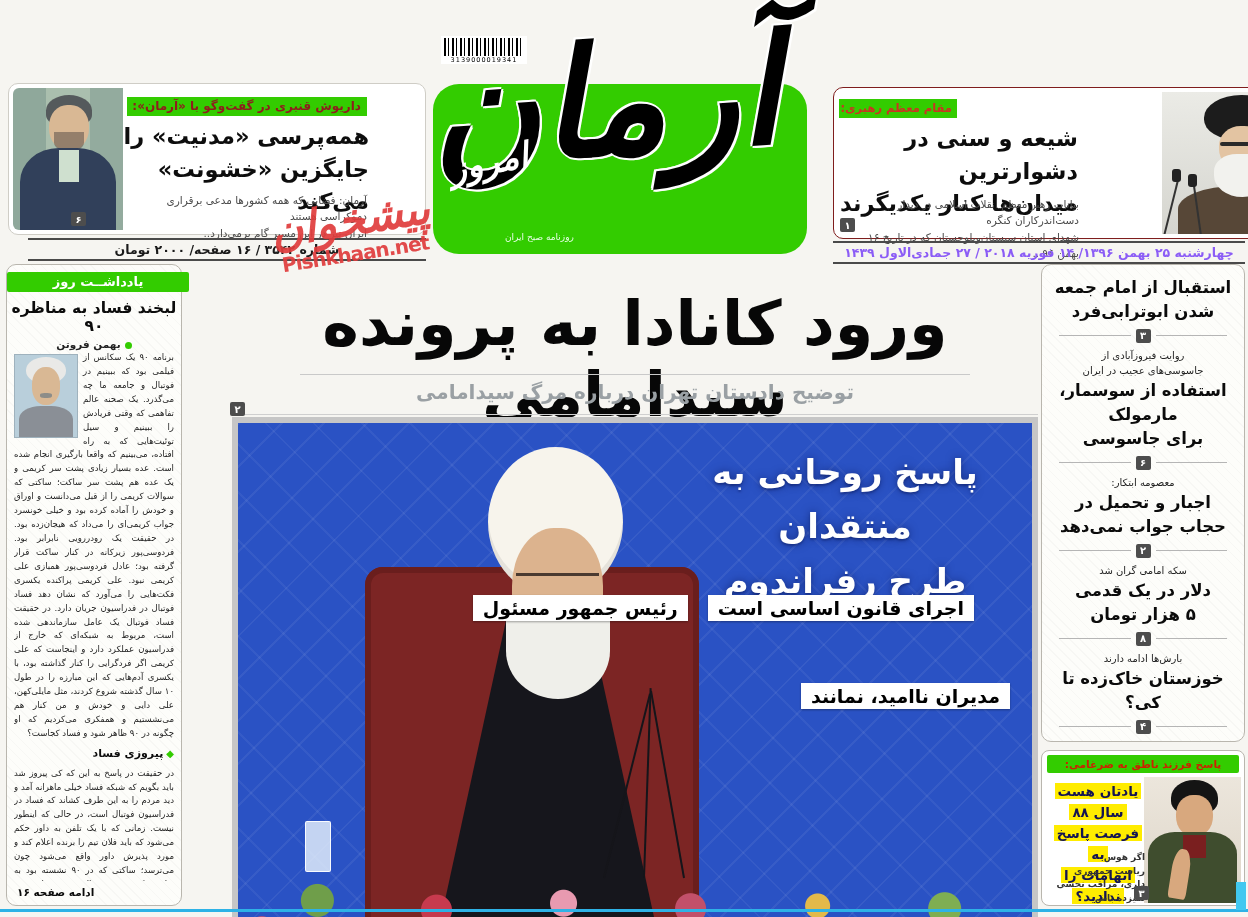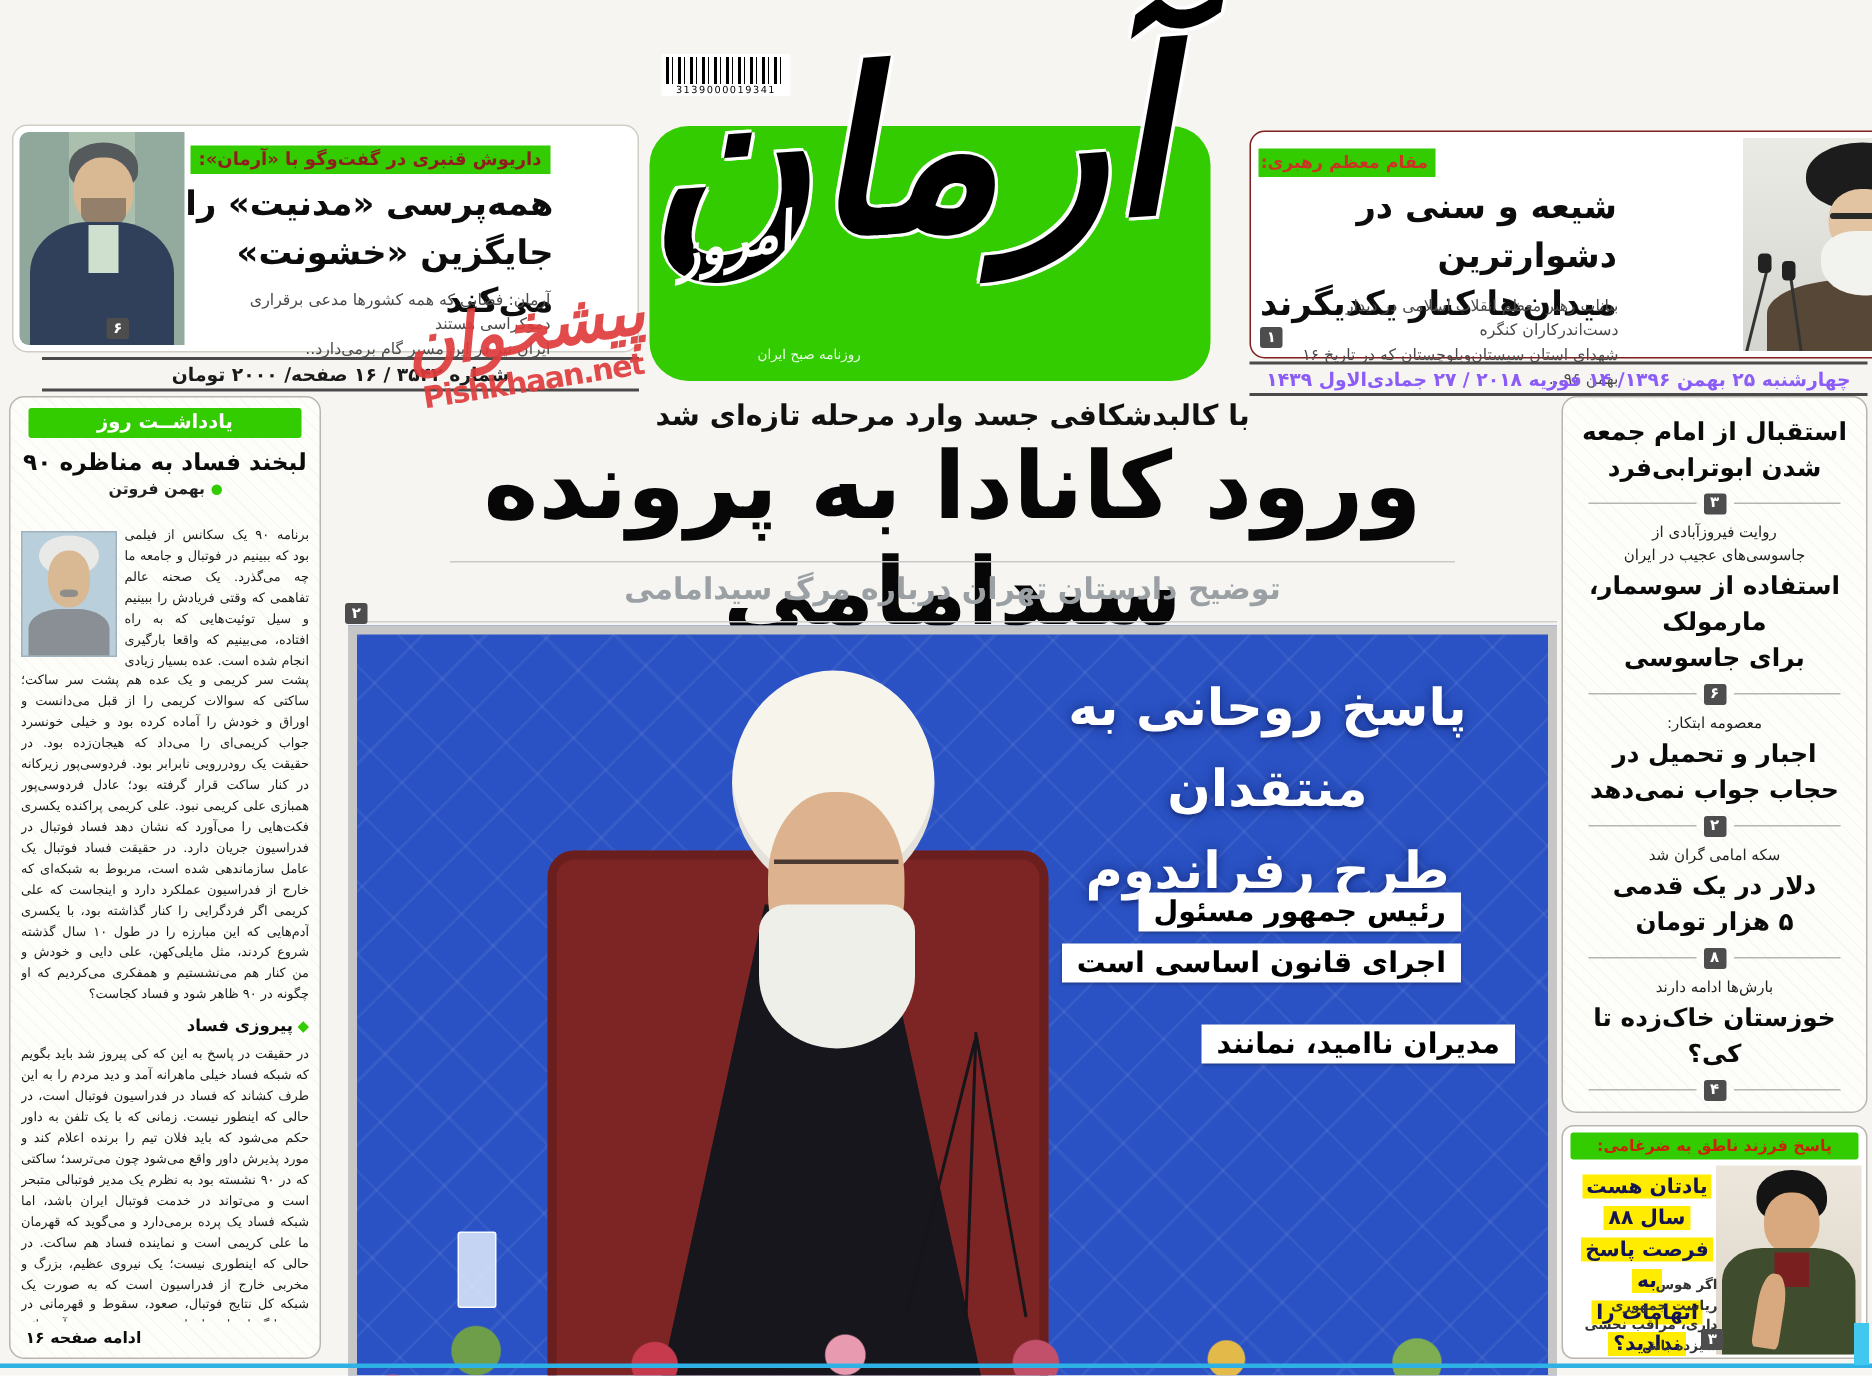--- a/index.html
+++ b/index.html
@@ -66,21 +66,21 @@
   .tr-headline { position:absolute; left:6px; top:34px; width:238px; text-align:right; direction:rtl;
                  font-size:22.5px; font-weight:bold; color:#0d0d0d; line-height:1.45; }
   .tr-sub { position:absolute; left:20px; top:108px; width:225px; text-align:right; direction:rtl;
             font-size:10.5px; color:#4a4a4a; line-height:1.55; }
   .story-tr .badge { left:6px; top:130px; }
 
   .date-line { position:absolute; left:833px; top:241px; width:412px; border-top:2px solid #4a4a4a; border-bottom:2px solid #4a4a4a;
                padding:2px 0; font-size:12.5px; font-weight:bold; color:#8b5cf6; text-align:center; direction:rtl; }
 
   
-  .note-col { position:absolute; left:6px; top:264px; width:208px; height:642px; background:#fdfdfa;
+  .note-col { position:absolute; left:6px; top:264px; width:176px; height:642px; background:#fdfdfa;
               border:1px solid #b9b6ae; border-radius:10px;
               background-image:repeating-linear-gradient(45deg, rgba(0,0,0,.022) 0 1px, transparent 1px 7px); }
   .note-header { margin:7px auto 0 auto; width:182px; height:20px; background:#33cc00; color:#fff;
                  font-size:13px; font-weight:bold; text-align:center; line-height:20px; border-radius:2px; letter-spacing:2px; }
   .note-headline { margin-top:7px; text-align:center; font-size:15.5px; font-weight:bold; color:#0c0c0c; direction:rtl; }
   .note-author { margin-top:3px; text-align:center; font-size:10.5px; font-weight:bold; color:#222; direction:rtl; }
   .note-author .dot { display:inline-block; width:7px; height:7px; background:#33cc00; border-radius:50%; margin-left:4px; vertical-align:middle; }
   .note-body { position:absolute; left:7px; right:7px; top:86px; bottom:24px; overflow:hidden;
                font-size:8.6px; line-height:1.62; text-align:justify; direction:rtl; color:#1c1c1c; }
   .note-photo { float:left; width:64px; height:84px; margin:3px 5px 3px 0; border:1px solid #9fb2bd; overflow:hidden;
@@ -133,21 +133,21 @@
       radial-gradient(circle at 49% 62%, #d8cfa0 0 12px, transparent 13px),
       radial-gradient(circle at 57% 44%, #c2506a 0 15px, transparent 16px),
       radial-gradient(circle at 65% 66%, #6f9e4a 0 16px, transparent 17px),
       radial-gradient(circle at 73% 42%, #e3b94a 0 12px, transparent 13px),
       radial-gradient(circle at 81% 62%, #d4526e 0 14px, transparent 15px),
       radial-gradient(circle at 89% 44%, #7fae52 0 16px, transparent 17px),
       radial-gradient(circle at 96% 64%, #e8b0c0 0 12px, transparent 13px); }
   .mp-title { position:absolute; right:22px; top:22px; width:330px; text-align:center; direction:rtl;
               color:#fff; font-size:34px; font-weight:bold; line-height:1.6;
               text-shadow:0 0 8px rgba(10,20,80,.55), 0 2px 2px rgba(10,20,80,.35); }
-  .mp-quotes { position:absolute; right:58px; top:172px; display:flex; flex-direction:column; align-items:flex-end; gap:8px; }
+  .mp-quotes { position:absolute; right:58px; top:172px; display:flex; flex-direction:row; align-items:flex-end; gap:20px; }
   .mp-quote { background:#fff; color:#000; font-weight:bold; font-size:19px; padding:2px 10px; direction:rtl;
               box-shadow:0 1px 2px rgba(0,0,0,.35); }
   .mp-quote3 { position:absolute; right:22px; top:260px; }
   .main-photo .badge { left:2px; bottom:2px; top:auto; }
 
   
   .right-col { position:absolute; left:1041px; top:264px; width:204px; height:478px; background:#fdfdfa;
                border:1px solid #b9b6ae; border-radius:10px; padding:10px 5px 2px 5px;
                background-image:repeating-linear-gradient(45deg, rgba(0,0,0,.022) 0 1px, transparent 1px 7px);
                display:flex; flex-direction:column; justify-content:space-between; }
@@ -251,21 +251,20 @@
         <div class="np-mustache"></div>
         <div class="np-suit"></div>
       </div>
       <span>برنامه ۹۰ یک سکانس از فیلمی بود که ببینیم در فوتبال و جامعه ما چه می‌گذرد. یک صحنه عالم تفاهمی که وقتی فریادش را ببینیم و سیل توئیت‌هایی که به راه افتاده، می‌بینیم که واقعا بارگیری انجام شده است. عده بسیار زیادی پشت سر کریمی و یک عده هم پشت سر ساکت؛ ساکتی که سوالات کریمی را از قبل می‌دانست و اوراق و خودش را آماده کرده بود و خیلی خونسرد جواب کریمی‌ای را می‌داد که هیجان‌زده بود. در حقیقت یک رودررویی نابرابر بود. فردوسی‌پور زیرکانه در کنار ساکت قرار گرفته بود؛ عادل فردوسی‌پور همبازی علی کریمی نبود. علی کریمی پراکنده یکسری فکت‌هایی را می‌آورد که نشان دهد فساد فوتبال در فدراسیون جریان دارد. در حقیقت فساد فوتبال یک عامل سازماندهی شده است، مربوط به شبکه‌ای که خارج از فدراسیون عملکرد دارد و اینجاست که علی کریمی اگر فردگرایی را کنار گذاشته بود، با یکسری آدم‌هایی که این مبارزه را در طول ۱۰ سال گذشته شروع کردند، مثل مایلی‌کهن، علی دایی و خودش و من کنار هم می‌نشستیم و همفکری می‌کردیم که او چگونه در ۹۰ ظاهر شود و فساد کجاست؟</span>
       <div class="note-subhead"><span class="diamond">◆</span><span>پیروزی فساد</span></div>
       <span>در حقیقت در پاسخ به این که کی پیروز شد باید بگویم که شبکه فساد خیلی ماهرانه آمد و دید مردم را به این طرف کشاند که فساد در فدراسیون فوتبال است، در حالی که اینطور نیست. زمانی که با یک تلفن به داور حکم می‌شود که باید فلان تیم را برنده اعلام کند و مورد پذیرش داور واقع می‌شود چون می‌ترسد؛ ساکتی که در ۹۰ نشسته بود به نظرم یک مدیر فوتبالی متبحر است و می‌تواند در خدمت فوتبال ایران باشد، اما شبکه فساد یک پرده برمی‌دارد و می‌گوید که قهرمان ما علی کریمی است و نماینده فساد هم ساکت. در حالی که اینطوری نیست؛ یک نیروی عظیم، بزرگ و مخربی خارج از فدراسیون است که به صورت یک شبکه کل نتایج فوتبال، صعود، سقوط و قهرمانی در همه لیگ‌ها را سازمان می‌دهد و روی آن تاثیر می‌گذارد. در تمام این سال‌ها سعی می‌کنند که نتایج را خارج از مستطیل سبز رقم بزنند و مهندسی کنند و می‌بینیم که هر هفته ناهنجاری‌های بیشتری به وجود می‌آید. این آخرین نمایش ۹۰ را یک نمایش باکیفیت برای مبارزه با فساد نمی‌بینم؛ آن نیروی اصلی فساد از زیر ضربه خارج شد. طبیعی است که علی کریمی یک چهره مردمی است و اینکه علی کریمی یکسری سوال مطرح کند، چون همه ما مردم علی کریمی را دوست داریم.</span>
     </div>
     <div class="note-cont">ادامه صفحه ۱۶</div>
   </div>
 
-  <div class="lead-kicker">با کالبدشکافی جسد وارد مرحله تازه‌ای شد</div>
   <div class="lead-headline">ورود کانادا به پرونده سیدامامی</div>
   <div class="lead-deck">توضیح دادستان تهران درباره مرگ سیدامامی</div>
   <div class="deck-rule"></div>
   <div class="badge lead-badge">۲</div>
 
   <div class="main-photo">
     <div class="mp-inner">
       <div class="mp-chair"></div>
       <div class="mp-robe"></div>
       <div class="mp-turban"></div>

